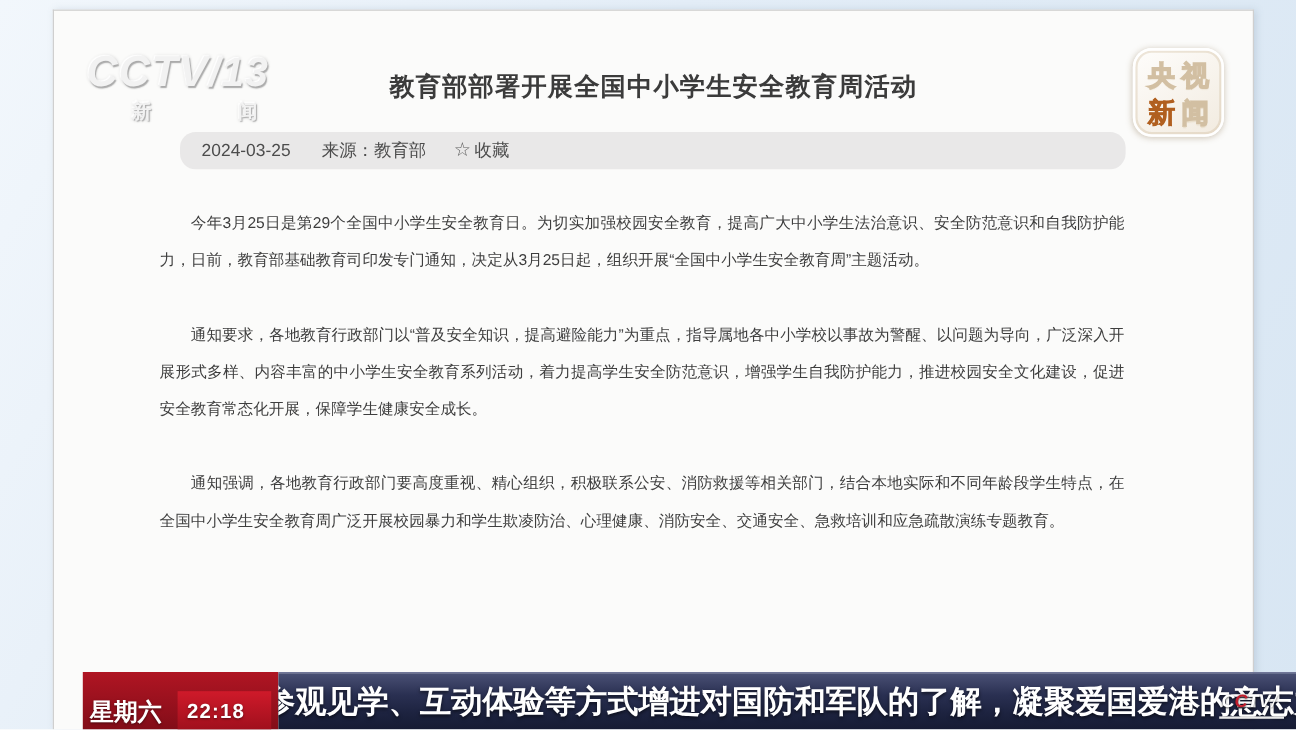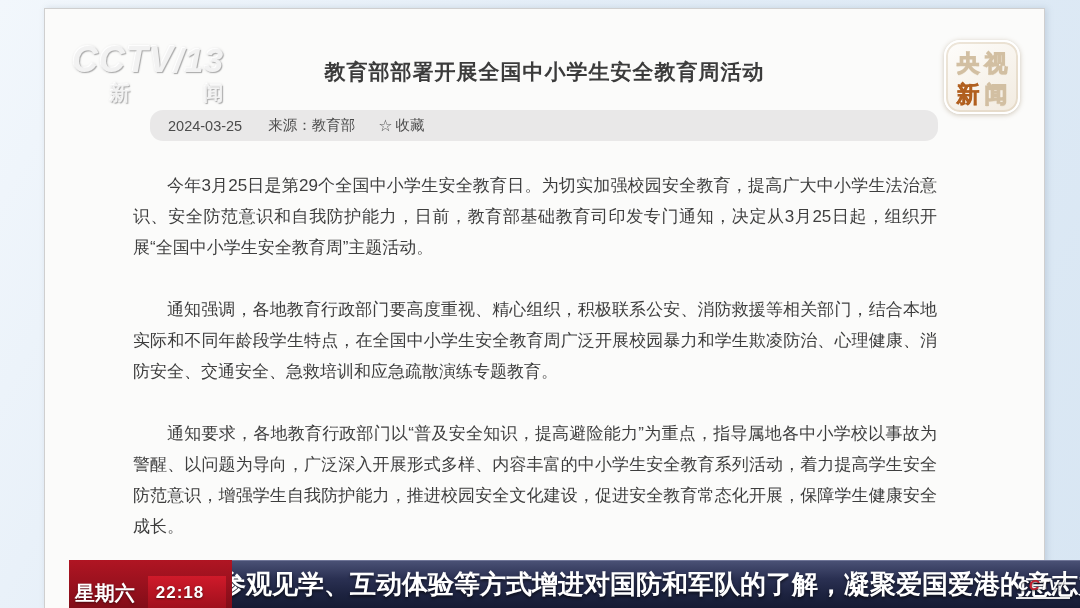--- a/index.html
+++ b/index.html
@@ -20,21 +20,21 @@
 
   
   .cctv13 {
     position:absolute; left:72px; top:40px; width:200px; height:70px;
     color:#f2f2f2; font-style:italic; font-weight:bold;
     text-shadow:1px 1px 1px #aaa, -1px -1px 1px #fff, 0 0 3px #ccc;
     user-select:none;
   }
   .cctv13 .row1 { font-size:36px; letter-spacing:1px; line-height:40px; }
   .cctv13 .num { font-size:34px; }
-  .cctv13 .row2 { font-size:20px; font-style:normal; letter-spacing:34px; margin-left:38px; line-height:26px; }
+  .cctv13 .row2 { font-size:16px; font-style:normal; letter-spacing:34px; margin-left:38px; line-height:26px; }
 
   
   .appbadge {
     position:absolute; left:944px; top:40px; width:76px; height:74px;
     border-radius:16px;
     background:linear-gradient(145deg,#fefdfb,#f2ebe0);
     border:2px solid #ffffff;
     box-shadow:0 1px 5px rgba(150,130,100,0.45), inset 0 0 0 2px rgba(205,185,155,0.35);
     display:grid; grid-template-columns:1fr 1fr; grid-template-rows:1fr 1fr;
     align-items:center; justify-items:center; padding:6px 8px;
@@ -56,21 +56,21 @@
     background:#e9e8e8; display:flex; align-items:center;
     font-size:14.5px; color:#4c4c4c; padding-left:18px;border-radius:13px;
   }
   .metabar .date { margin-right:26px; }
   .metabar .source { margin-right:23px; }
   .metabar .fav { display:flex; align-items:center; gap:3px; cursor:pointer; }
   .metabar .star { font-size:16px; color:#5c5c5c; line-height:1; }
 
   .bodytext {
     position:absolute; left:133px; top:170px; width:804px;
-    font-size:17px; line-height:31px; color:#3e3e3e;
+    font-size:13px; line-height:31px; color:#3e3e3e;
     text-align:justify;
   }
   .bodytext p { text-indent:2em; margin-bottom:31px; }
 
   
   .bottombar { position:absolute; left:0; top:560px; width:1080px; height:48px; }
   .clock {
     position:absolute; left:69px; top:0; width:163px; height:66px;
     background:linear-gradient(180deg,#b01523 0%,#8e0f1b 55%,#6e0a13 100%);
     display:flex; align-items:center; justify-content:center;
@@ -126,22 +126,22 @@
     <span class="date">2024-03-25</span>
     <span class="source">来源：教育部</span>
     <span class="fav">
       <span class="star">☆</span>
       <span>收藏</span>
     </span>
   </div>
 
   <div class="bodytext">
     <p>今年3月25日是第29个全国中小学生安全教育日。为切实加强校园安全教育，提高广大中小学生法治意识、安全防范意识和自我防护能力，日前，教育部基础教育司印发专门通知，决定从3月25日起，组织开展“全国中小学生安全教育周”主题活动。</p>
+    <p>通知要求，各地教育行政部门以“普及安全知识，提高避险能力”为重点，指导属地各中小学校以事故为警醒、以问题为导向，广泛深入开展形式多样、内容丰富的中小学生安全教育系列活动，着力提高学生安全防范意识，增强学生自我防护能力，推进校园安全文化建设，促进安全教育常态化开展，保障学生健康安全成长。</p>
     <p>通知强调，各地教育行政部门要高度重视、精心组织，积极联系公安、消防救援等相关部门，结合本地实际和不同年龄段学生特点，在全国中小学生安全教育周广泛开展校园暴力和学生欺凌防治、心理健康、消防安全、交通安全、急救培训和应急疏散演练专题教育。</p>
-    <p>通知要求，各地教育行政部门以“普及安全知识，提高避险能力”为重点，指导属地各中小学校以事故为警醒、以问题为导向，广泛深入开展形式多样、内容丰富的中小学生安全教育系列活动，着力提高学生安全防范意识，增强学生自我防护能力，推进校园安全文化建设，促进安全教育常态化开展，保障学生健康安全成长。</p>
   </div>
 
   <div class="bottombar">
     <div class="clock">
       <span class="weekday">星期六</span>
       <span class="time">22:18</span>
     </div>
     <div class="tickerwrap">
       <div class="tickertext">参观见学、互动体验等方式增进对国防和军队的了解，凝聚爱国爱港的意志力量。</div>
       <div class="cctvlogo">

